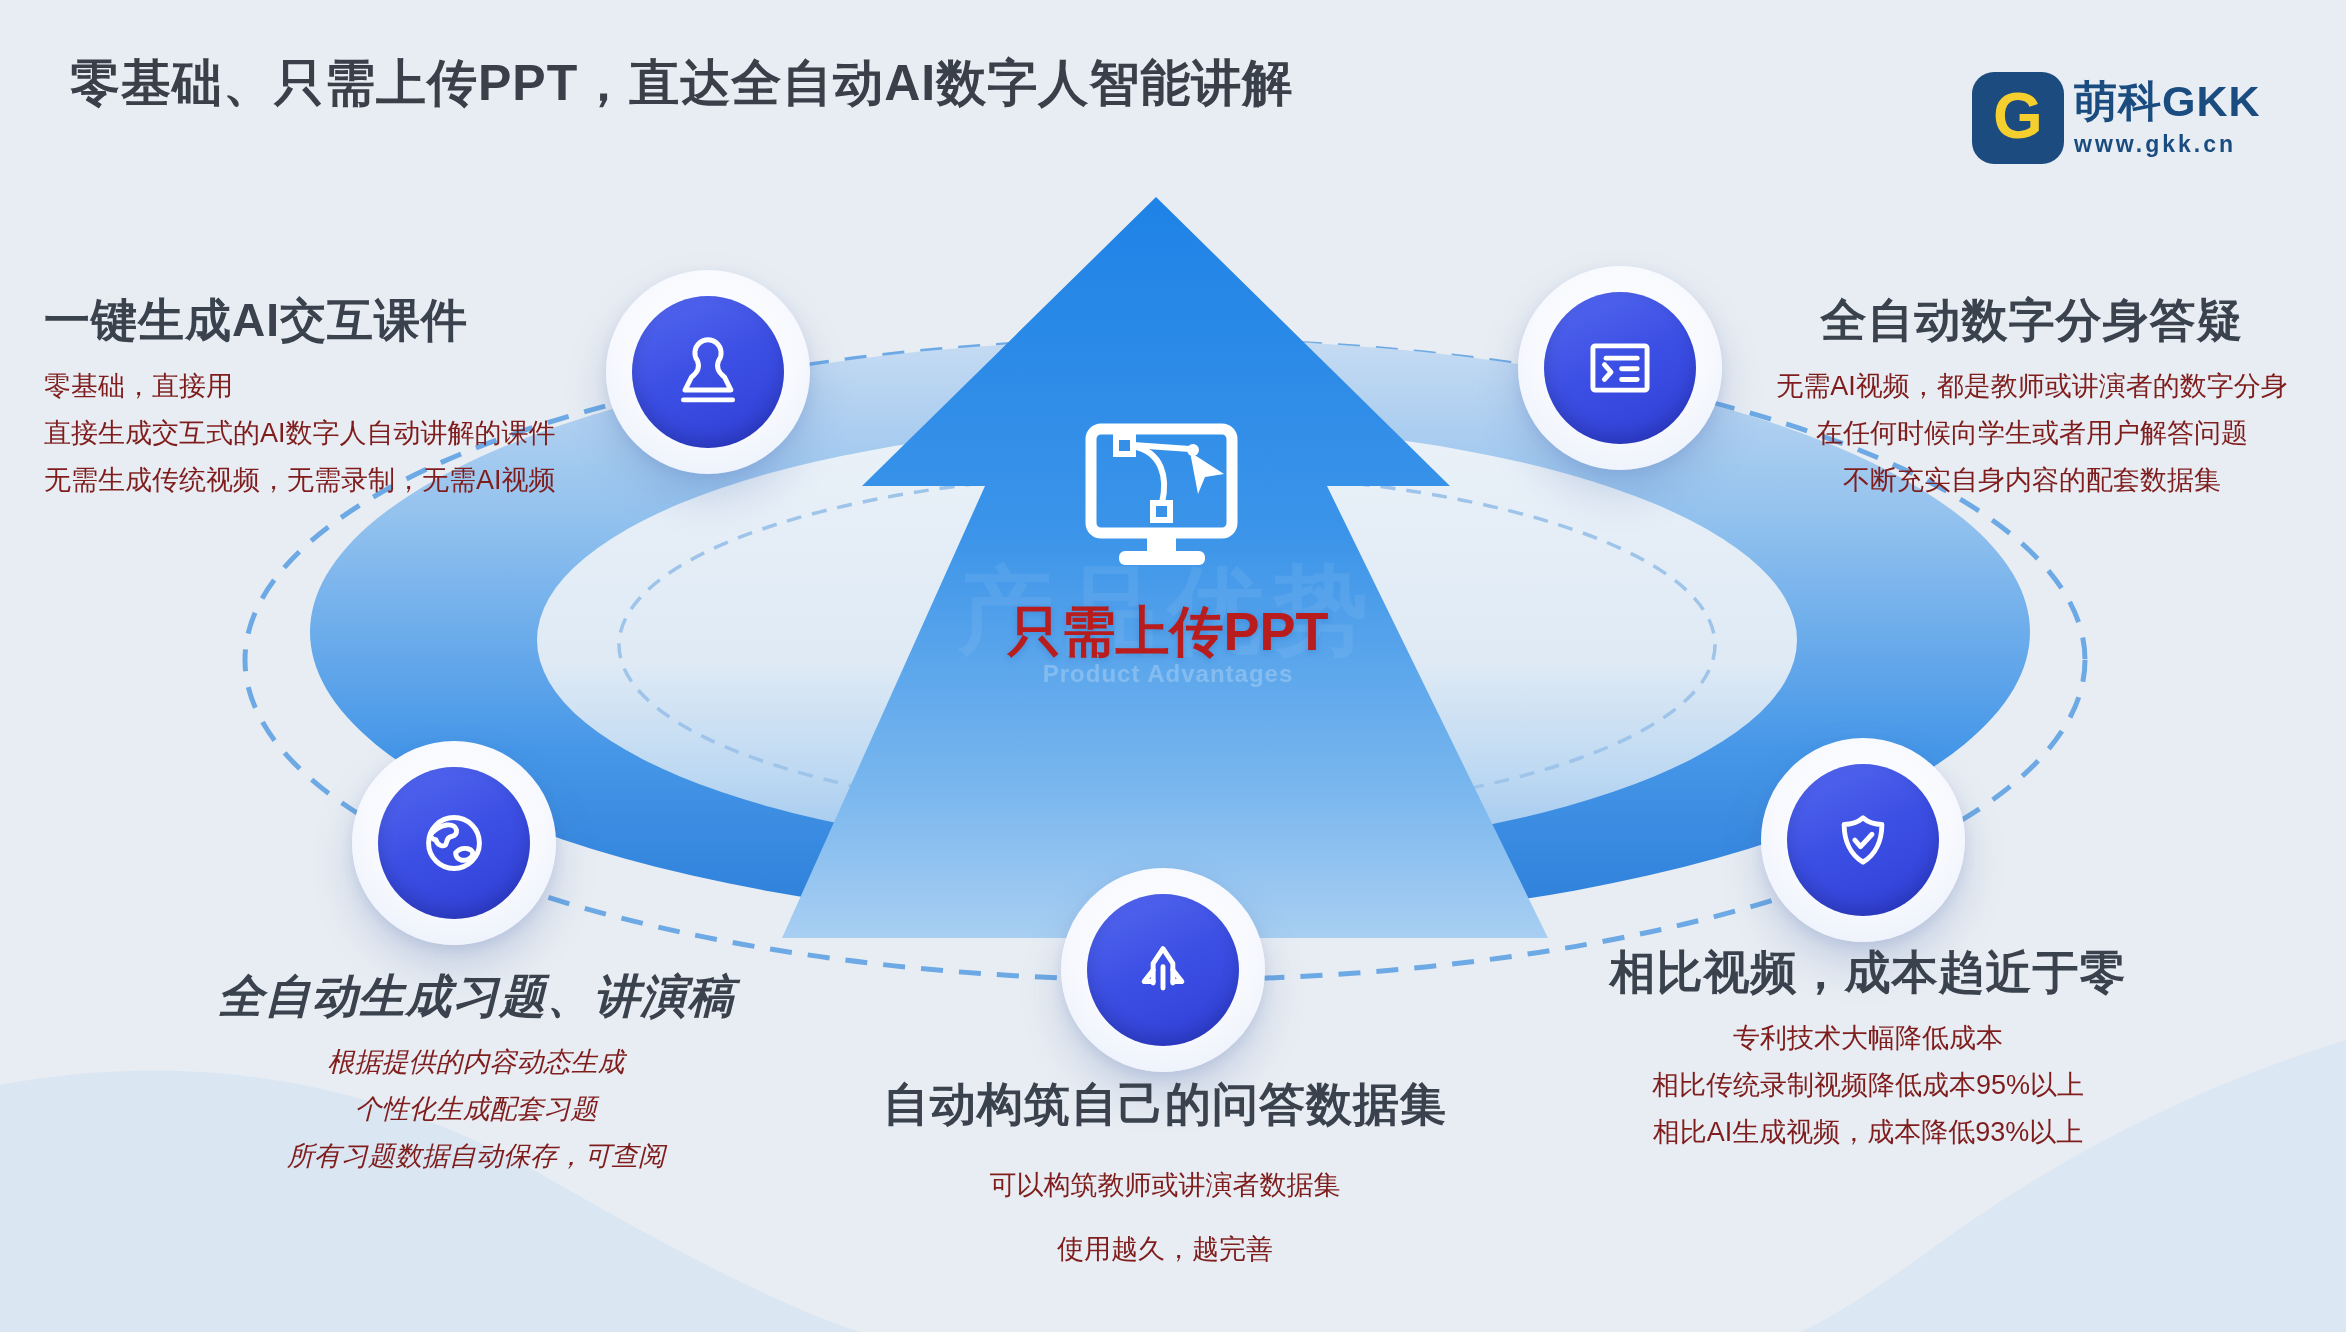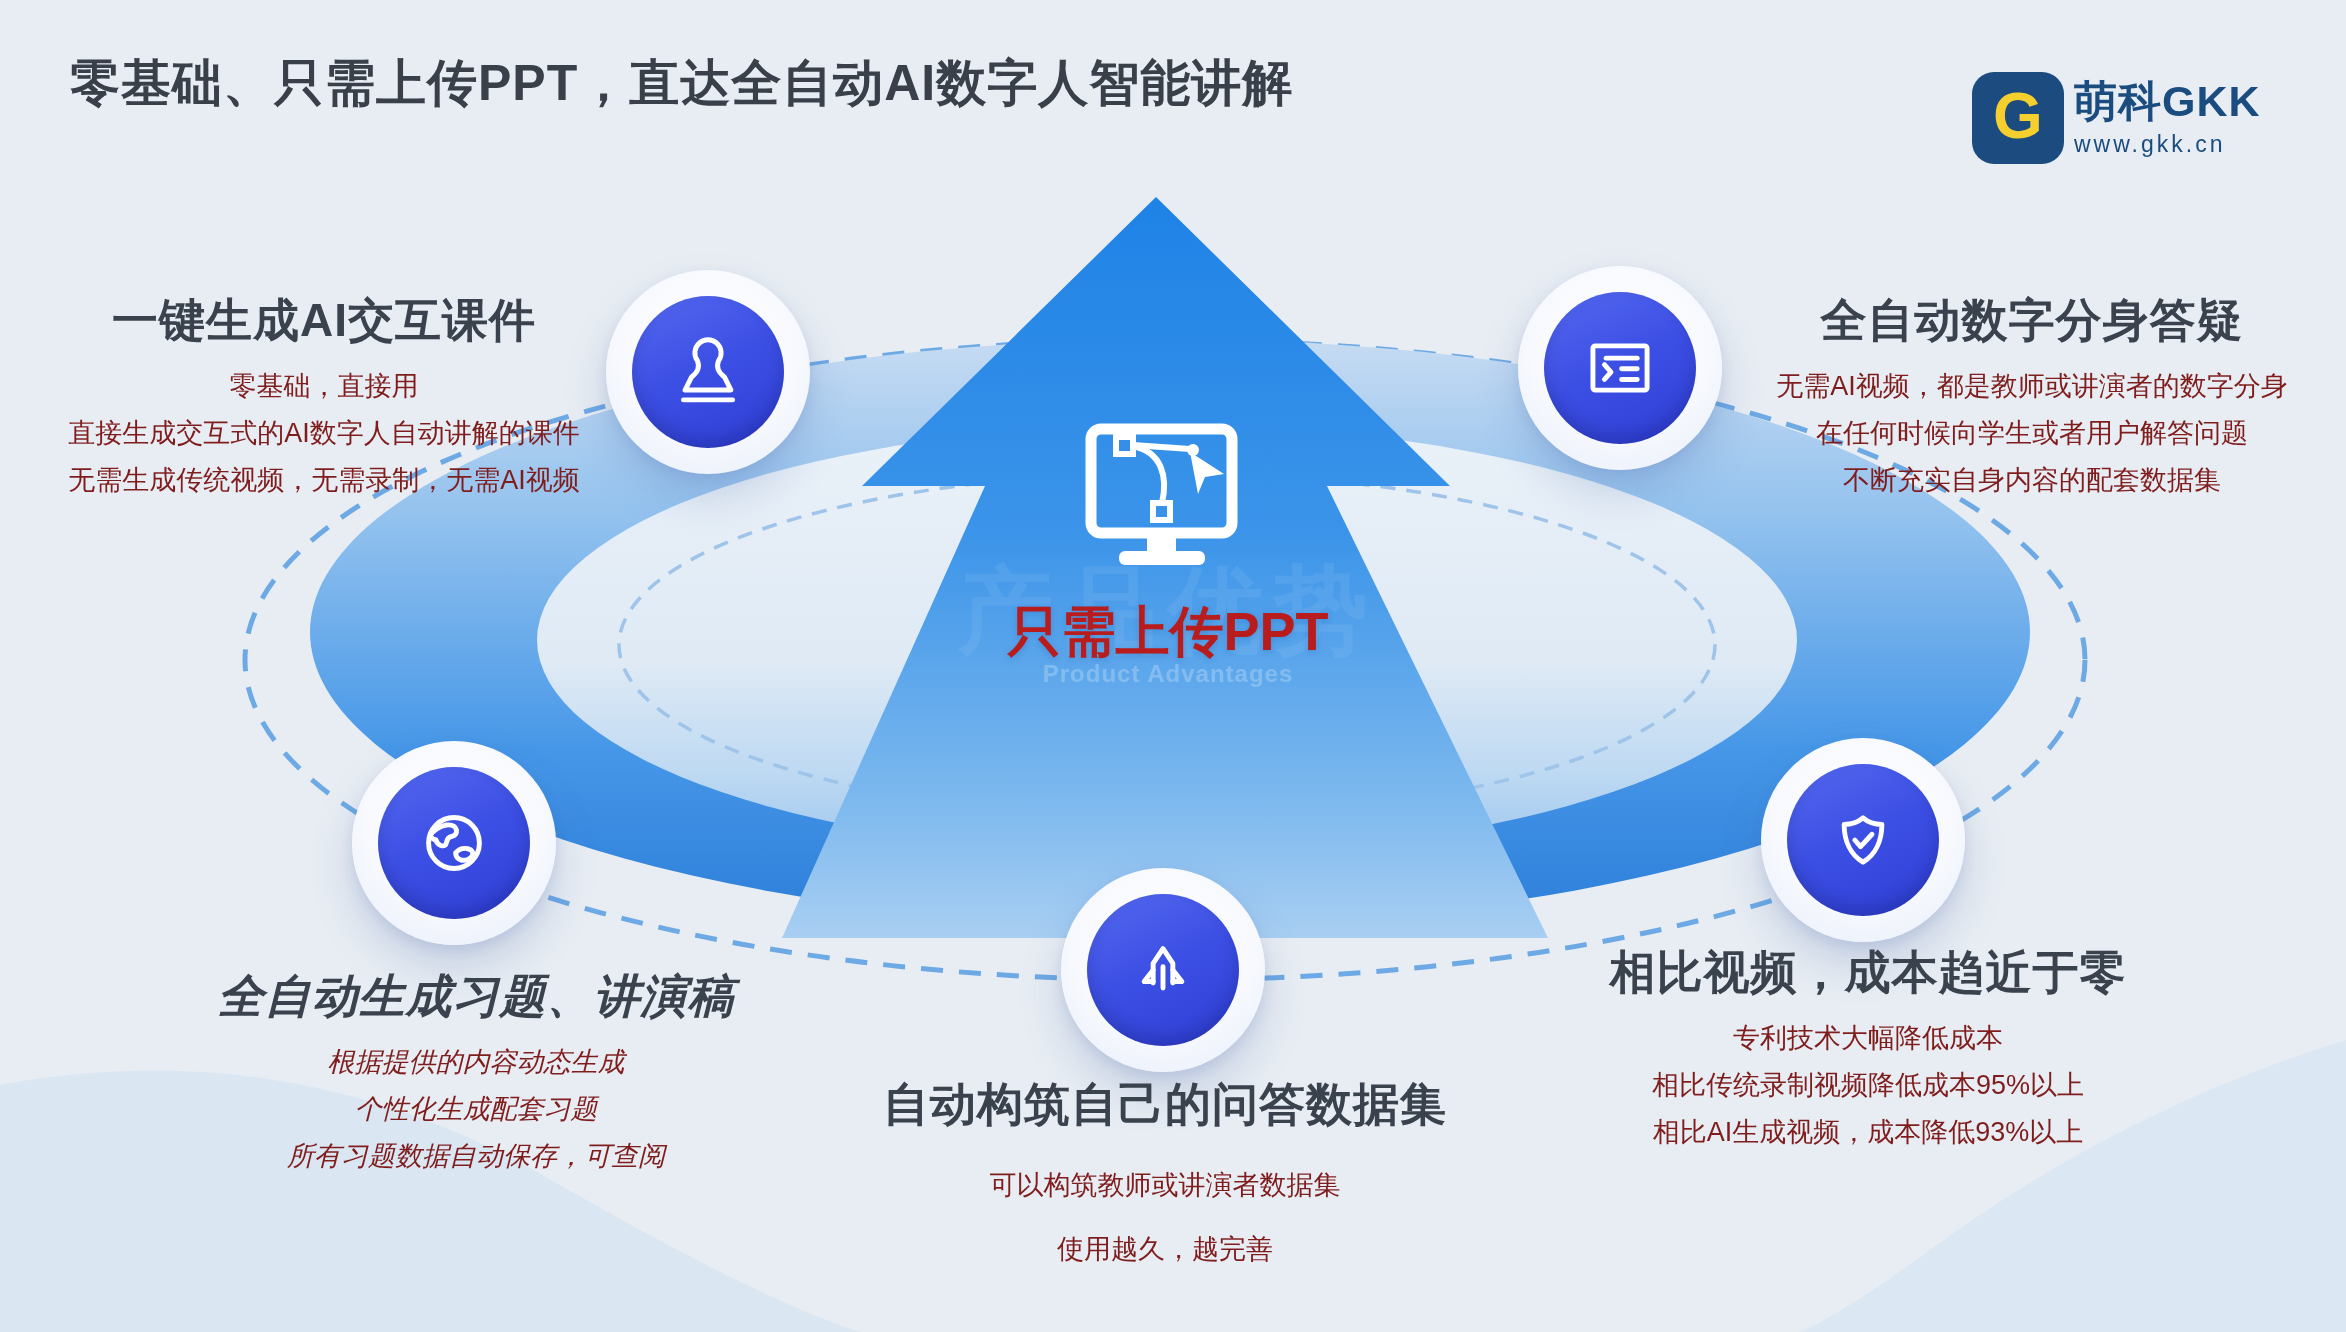--- a/index.html
+++ b/index.html
@@ -5,38 +5,38 @@
   html,body{margin:0;padding:0;}
   body{font-family:"Liberation Sans","DejaVu Sans",sans-serif;}
   .stage{position:relative;width:2346px;height:1332px;background:#e8edf3;overflow:hidden;}
   .scene{position:absolute;left:0;top:0;}
 
   
   .feature{position:absolute;}
   .feature h2{margin:0;font-size:46px;font-weight:800;color:#3a424d;letter-spacing:1px;line-height:1.15;}
   .feature .lines{margin-top:16px;font-size:27px;color:#7f1d1d;font-weight:400;}
   .feature .lines div{line-height:47px;white-space:nowrap;}
-  .f-tl{left:56px;top:294px;width:536px;text-align:center;}
+  .f-tl{left:44px;top:294px;width:536px;text-align:left;}
   .f-tr{left:1742px;top:294px;width:580px;text-align:center;}
   .f-bl{left:95px;top:970px;width:762px;text-align:center;font-style:italic;}
   .f-bc{left:790px;top:1078px;width:750px;text-align:center;}
   .f-bc .lines{margin-top:22px;}
   .f-bc .lines div{line-height:64px;}
   .f-br{left:1556px;top:946px;width:624px;text-align:center;}
 
   
   .main-title{position:absolute;left:70px;top:50px;font-size:50px;font-weight:800;color:#394049;letter-spacing:1px;white-space:nowrap;}
 
   
   .logo{position:absolute;left:1972px;top:72px;display:flex;}
   .logo-mark{width:92px;height:92px;border-radius:22px;background:#1b4b7f;display:flex;align-items:center;justify-content:center;}
   .logo-mark span{color:#f5cf2e;font-size:64px;font-weight:800;line-height:1;transform:translateY(-2px);}
   .logo-text{margin-left:10px;padding-top:6px;}
   .logo-brand{font-size:43px;font-weight:800;color:#1a4c80;letter-spacing:1px;line-height:1.1;}
-  .logo-url{font-size:23px;font-weight:400;color:#1a4c80;letter-spacing:3px;margin-top:6px;}
+  .logo-url{font-size:23px;font-weight:700;color:#1a4c80;letter-spacing:3px;margin-top:6px;}
 
   
   .watermark-cn{position:absolute;left:918px;top:548px;width:500px;text-align:center;font-size:95px;font-weight:800;color:rgba(255,255,255,0.07);letter-spacing:10px;white-space:nowrap;}
   .center-label{position:absolute;left:968px;top:596px;width:400px;text-align:center;font-size:54px;font-weight:800;color:#b91c1c;white-space:nowrap;text-shadow:0 2px 6px rgba(20,80,160,.25);}
   .watermark-en{position:absolute;left:968px;top:660px;width:400px;text-align:center;font-size:24px;font-weight:600;color:rgba(255,255,255,0.24);letter-spacing:1px;white-space:nowrap;}
 
   
   .badge{position:absolute;width:204px;height:204px;border-radius:50%;
     background:radial-gradient(circle at 50% 38%,#ffffff 0%,#f7f9fe 55%,#e7edf9 100%);
     box-shadow:0 22px 42px rgba(70,100,170,.22),0 5px 12px rgba(70,100,170,.12);

